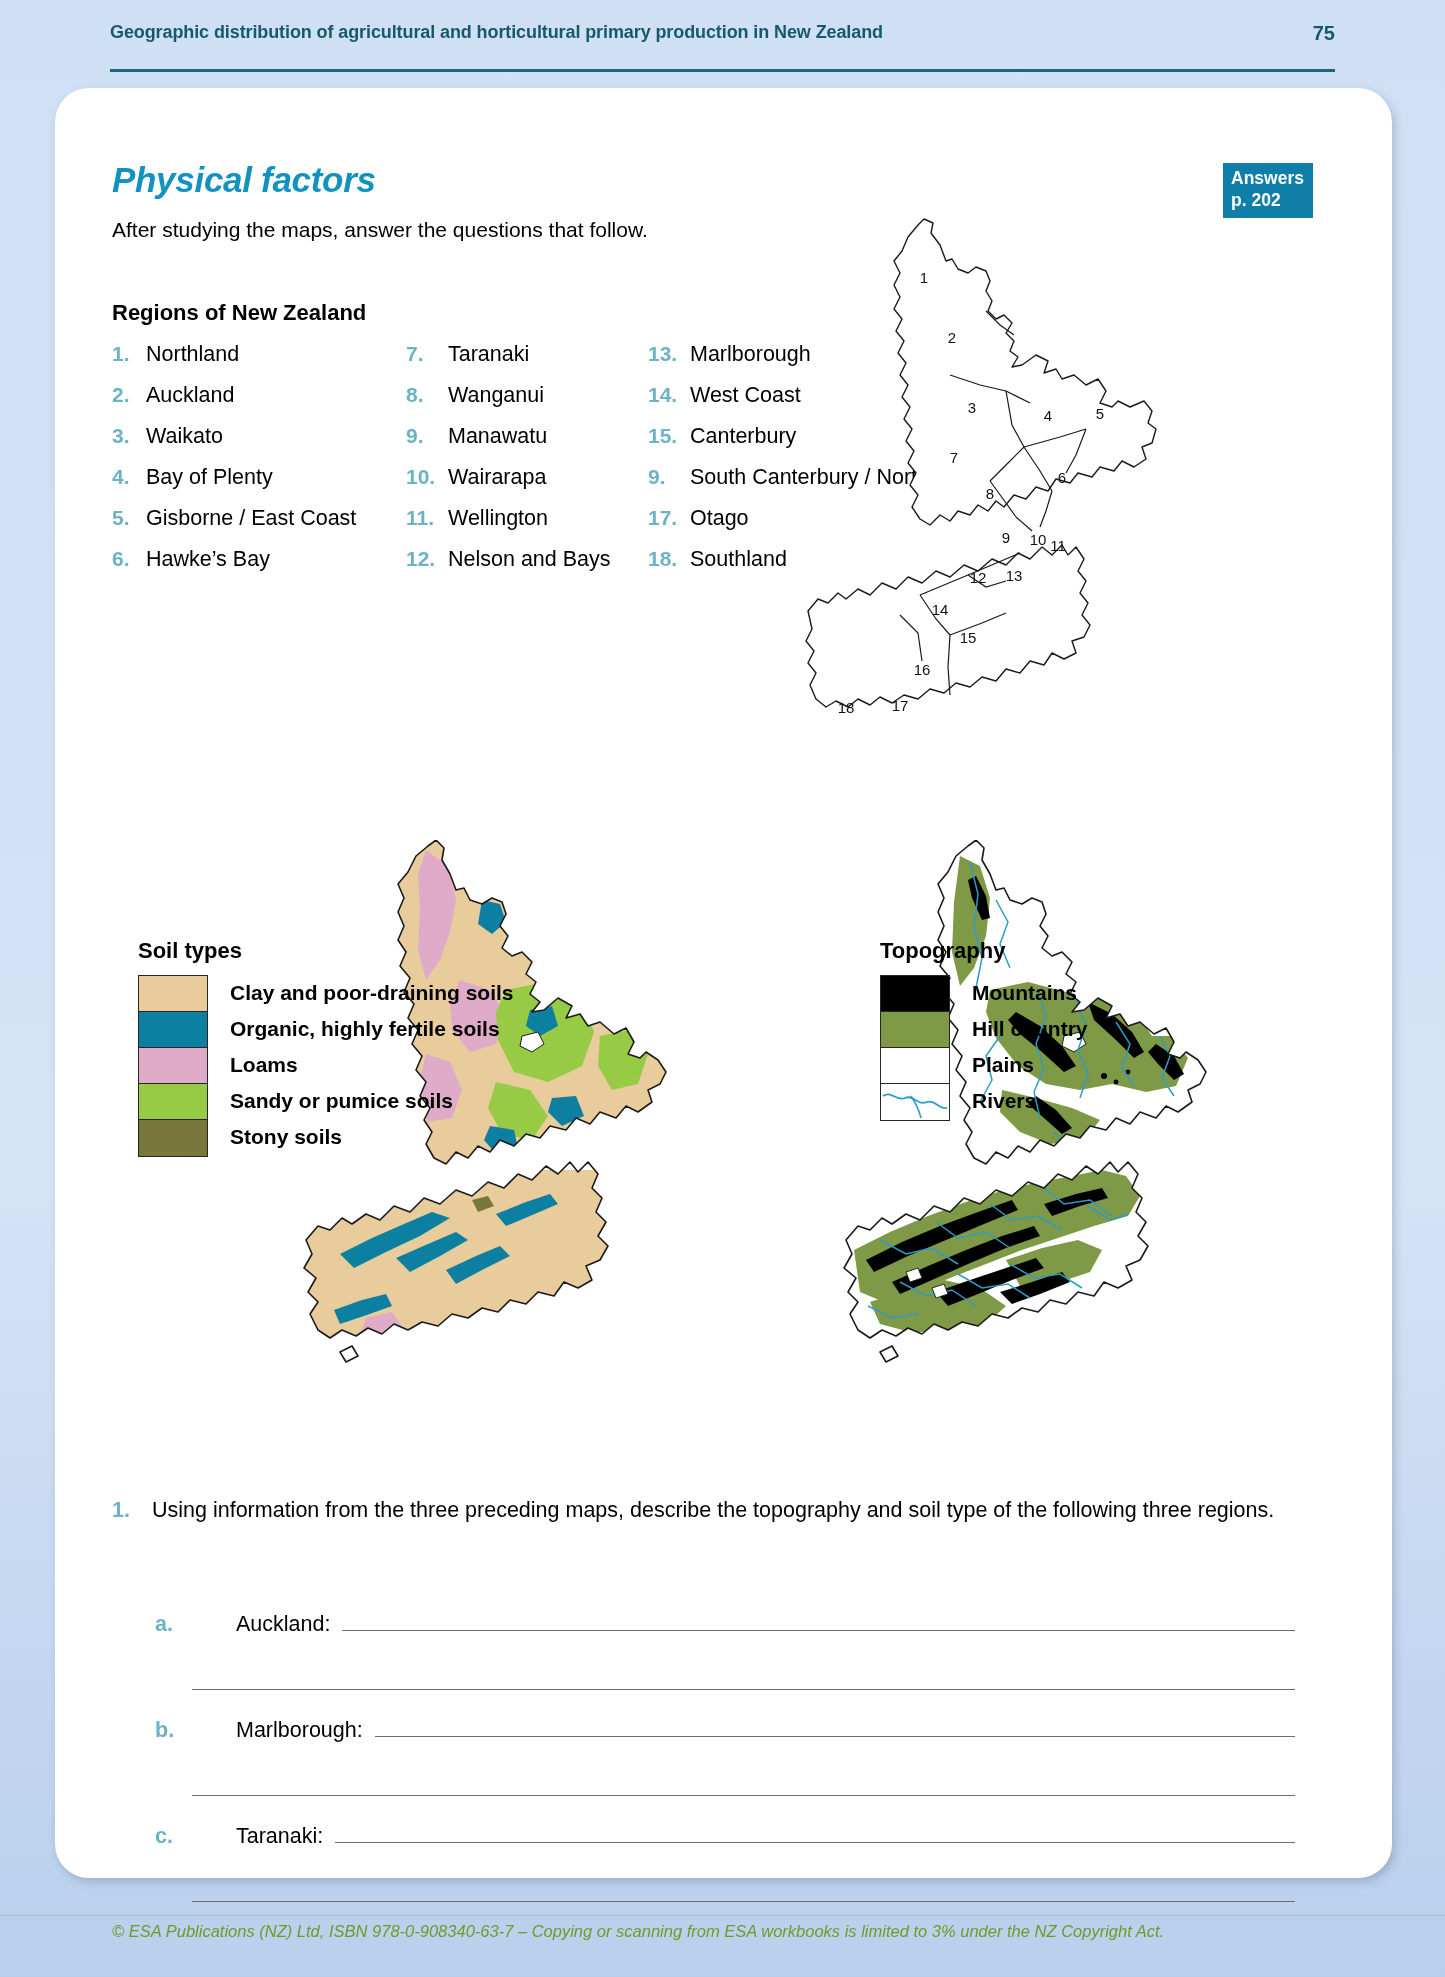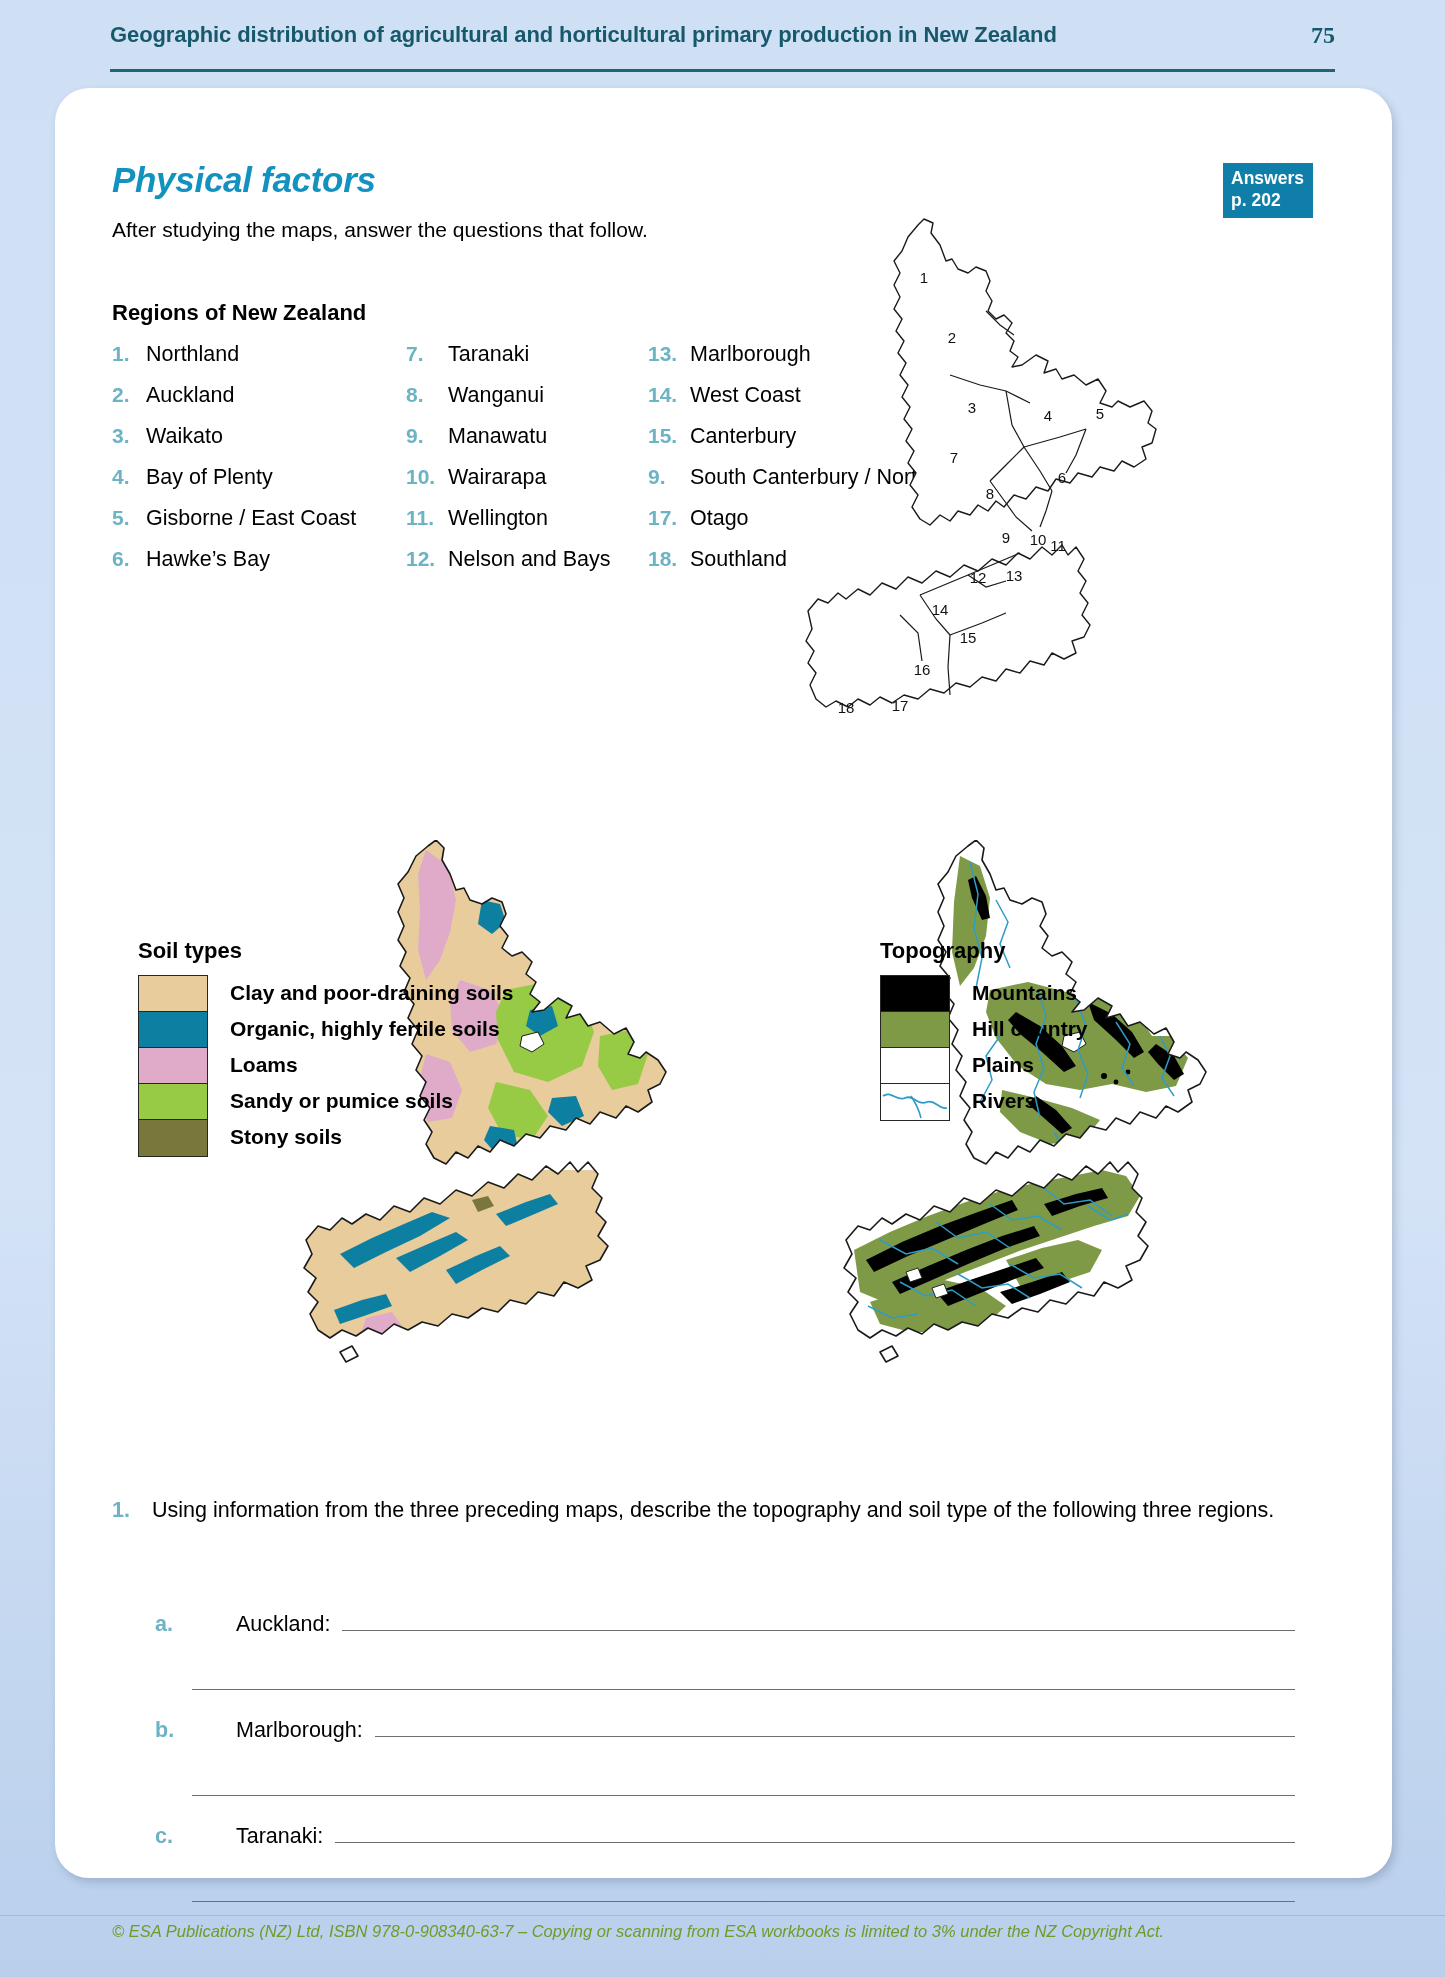--- a/index.html
+++ b/index.html
@@ -15,25 +15,25 @@
     background: linear-gradient(180deg,#cfe0f5 0%,#d4e3f6 60%,#b9cfec 100%);
   }
 
   
   #header {
     position: absolute; left: 110px; top: 18px; width: 1225px; height: 54px;
     border-bottom: 3px solid #1d6577;
     display: flex; align-items: flex-start; justify-content: space-between;
   }
   #header-title {
-    font-size: 22px; font-weight: bold; color: #17596b;
+    font-size: 18px; font-weight: bold; color: #17596b;
     letter-spacing: -0.1px; padding-top: 4px;
   }
   #header-pageno {
-    font-size: 24px; font-weight: bold; color: #17596b; padding-top: 4px; font-family: Liberation Serif, serif;
+    font-size: 20px; font-weight: bold; color: #17596b; padding-top: 4px;
   }
 
   
   #card {
     position: absolute; left: 55px; top: 88px;
     width: 1337px; height: 1790px;
     background: #ffffff;
     border-radius: 34px;
     box-shadow: 3px 4px 9px rgba(40,60,90,.22);
   }

